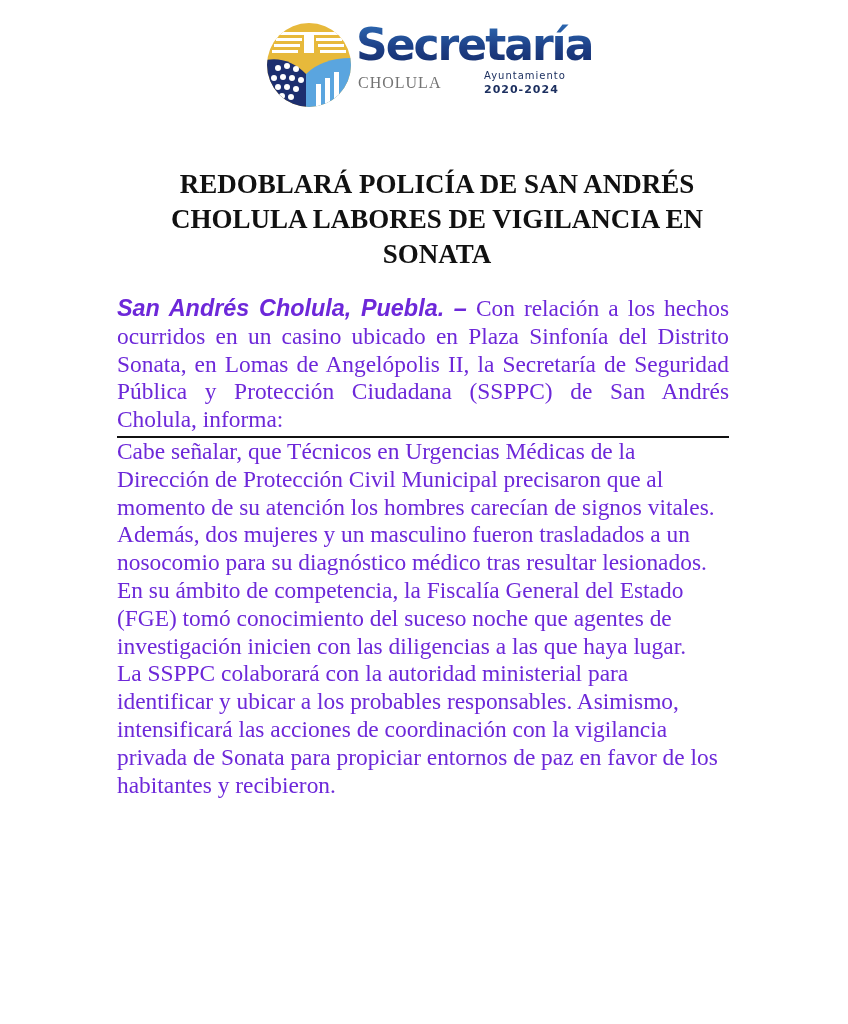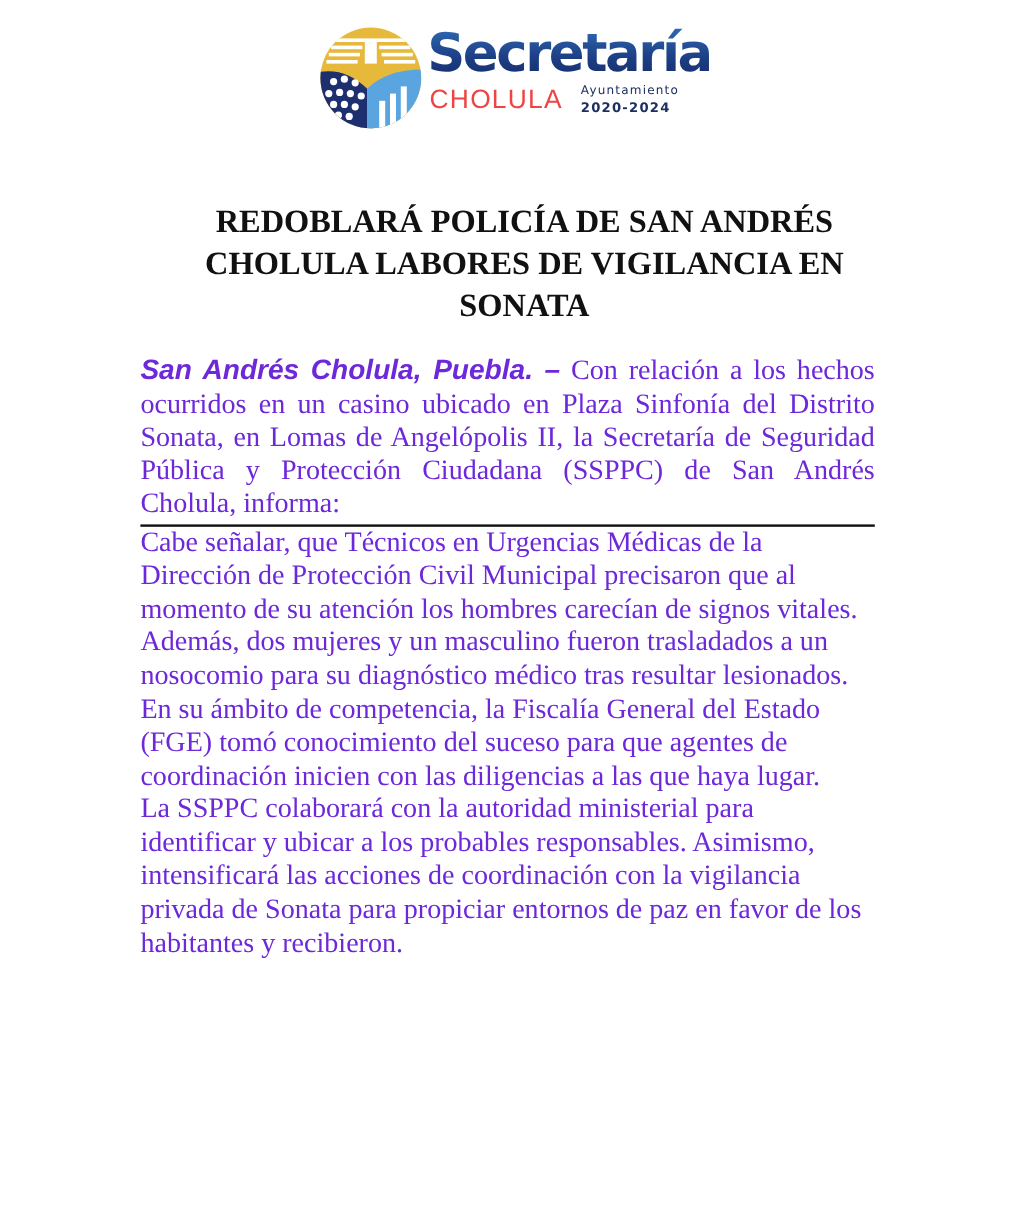--- a/index.html
+++ b/index.html
@@ -40,24 +40,24 @@
       white-space: nowrap;
       background: linear-gradient(180deg, #2f6fb8 0%, #1d3f86 55%, #142a66 100%);
       -webkit-background-clip: text;
       background-clip: text;
       color: transparent;
     }
     .logo-cholula {
       position: absolute;
       left: 92px;
       top: 48px;
-      font-family: Liberation Sans, sans-serif;
-      font-size: 22px;
+      font-family: Liberation Serif, serif;
+      font-size: 16px;
       letter-spacing: 1px;
-      color: #ef4444;
+      color: #737373;
       line-height: 26px;
       white-space: nowrap;
     }
     .logo-ayto {
       position: absolute;
       left: 218px;
       top: 48px;
       font-family: "DejaVu Sans", sans-serif;
       font-size: 10px;
       letter-spacing: 1px;
@@ -165,15 +165,15 @@
   <div class="logo-ayto">Ayuntamiento</div>
   <div class="logo-years">2020-2024</div>
 </div>
 
 <h1 class="headline">REDOBLARÁ POLICÍA DE SAN ANDRÉS CHOLULA LABORES DE VIGILANCIA EN SONATA</h1>
 
 <div class="body-text">
   <p class="lead"><span class="dateline">San Andrés Cholula, Puebla. –</span> <span>Con relación a los hechos ocurridos en un casino ubicado en Plaza Sinfonía del Distrito Sonata, en Lomas de Angelópolis II, la Secretaría de Seguridad Pública y Protección Ciudadana (SSPPC) de San Andrés Cholula, informa:</span></p>
   <div class="divider"></div>
   <p class="para">Cabe señalar, que Técnicos en Urgencias Médicas de la Dirección de Protección Civil Municipal precisaron que al momento de su atención los hombres carecían de signos vitales. Además, dos mujeres y un masculino fueron trasladados a un nosocomio para su diagnóstico médico tras resultar lesionados.</p>
-  <p class="para">En su ámbito de competencia, la Fiscalía General del Estado (FGE) tomó conocimiento del suceso para que agentes de coordinación inicien con las diligencias a las que haya lugar.</p>
+  <p class="para">En su ámbito de competencia, la Fiscalía General del Estado (FGE) tomó conocimiento del suceso noche que agentes de investigación inicien con las diligencias a las que haya lugar.</p>
   <p class="para">La SSPPC colaborará con la autoridad ministerial para identificar y ubicar a los probables responsables. Asimismo, intensificará las acciones de coordinación con la vigilancia privada de Sonata para propiciar entornos de paz en favor de los habitantes y recibieron.</p>
 </div>
 
 </body></html>

